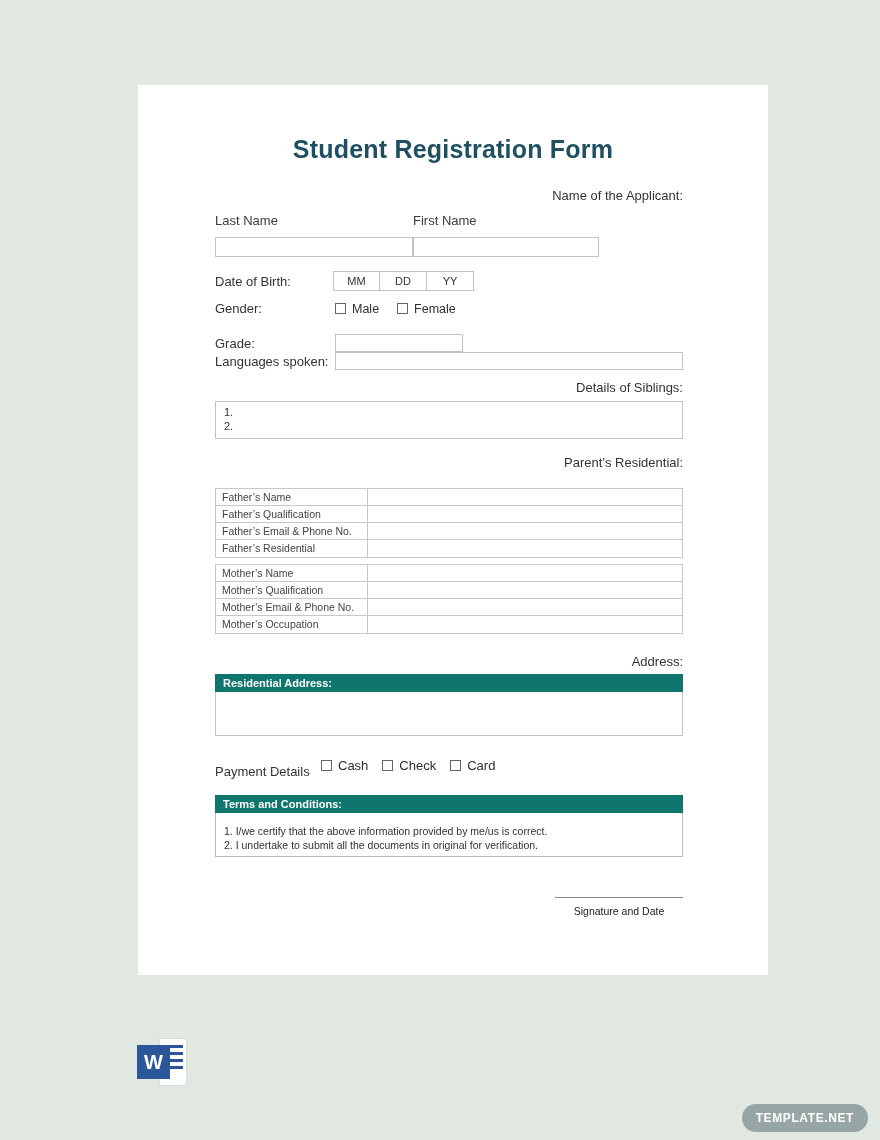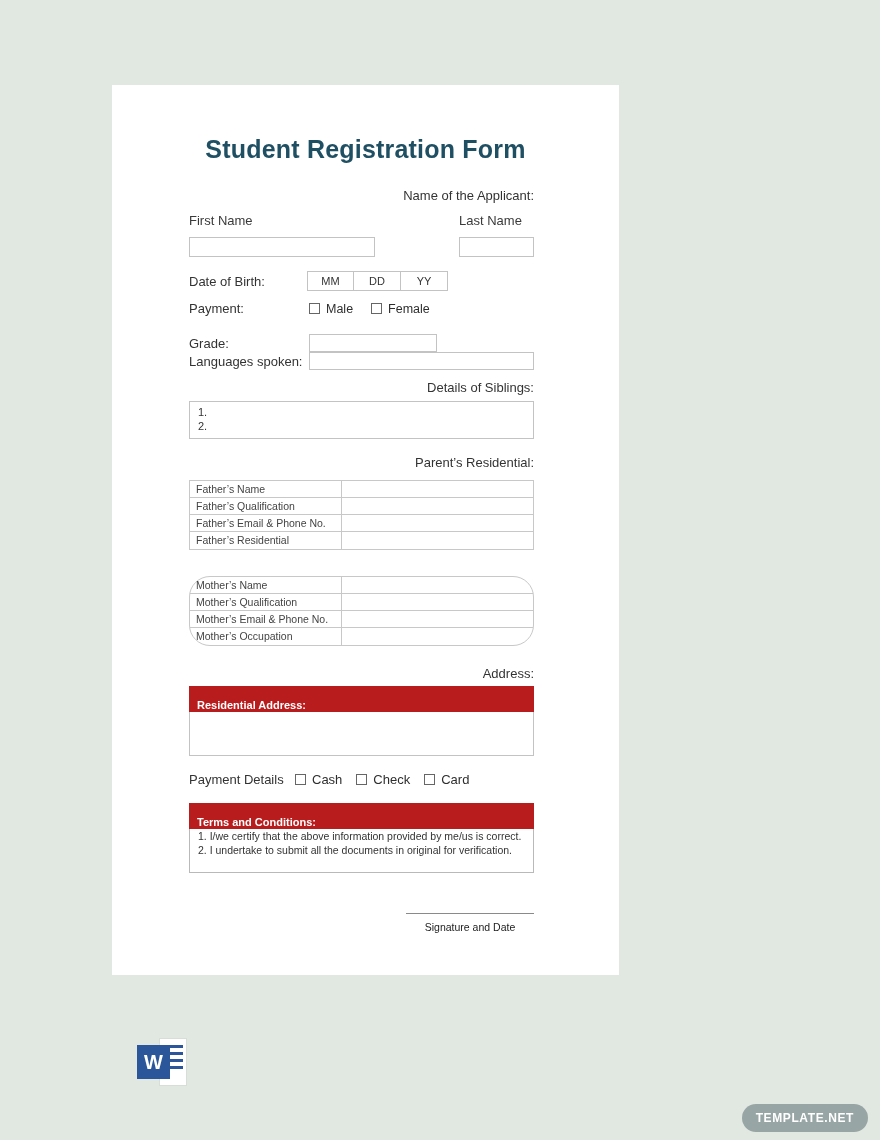--- a/index.html
+++ b/index.html
@@ -7,22 +7,22 @@
   body {
     width: 880px; height: 1140px;
     background: #e1e8e1;
     font-family: "Liberation Sans", sans-serif;
     position: relative;
     overflow: hidden;
   }
 
   .page {
     position: absolute;
-    left: 112px; top: 85px;
-    width: 507px; height: 890px;
+    left: 138px; top: 85px;
+    width: 630px; height: 890px;
     background: #ffffff;
     padding-top: 50px;
   }
 
   .title {
     margin: 0;
     text-align: center;
     font-size: 25px;
     font-weight: 600;
     color: #1f4f63;
@@ -94,64 +94,64 @@
     margin-top: 6px;
     border: 1px solid #c3c3c3;
     height: 38px;
     padding: 3px 8px;
     cursor: text;
   }
   .sibling-line { font-size: 11px; color: #333333; line-height: 14px; }
 
   .parents-label { margin-top: 16px; }
 
-  .info-table { margin-top: 10px; border: 1px solid #c8c8c8; }
-  .mother-table { margin-top: 26px; border-radius: 21px; }
+  .info-table { margin-top: 18px; border: 1px solid #c8c8c8; }
+  .mother-table { margin-top: 6px; }
   .info-row { display: flex; border-bottom: 1px solid #c8c8c8; height: 17px; }
   .info-row:last-child { border-bottom: none; }
   .label-cell {
     width: 152px; flex: none;
     border-right: 1px solid #c8c8c8;
     font-size: 10.5px; color: #444444;
     padding: 2px 6px;
     white-space: nowrap;
     overflow: hidden;
   }
   .value-cell { flex: 1; cursor: text; }
 
   .address-label { margin-top: 20px; }
 
   .bar-header {
     margin-top: 5px;
-    background: #b91c1c;
+    background: #0f766e;
     color: #ffffff;
     font-size: 11px;
     font-weight: bold;
-    padding: 13px 8px;
+    padding: 3px 8px;
     height: 18px;
     line-height: 12px;
   }
   .address-box {
     border: 1px solid #c3c3c3;
     border-top: none;
     height: 44px;
     cursor: text;
   }
 
   .payment-row { margin-top: 16px; }
-  .payment-row .row-label { width: 106px; }
+  .payment-row .row-label { width: 106px; margin-top: 12px; }
   .payment-row .checkbox-item { margin-right: 14px; }
   .payment-row .checkbox-label { font-size: 13px; }
 
   .terms-header { margin-top: 16px; }
   .terms-box {
     border: 1px solid #b9b9b9;
     border-top: none;
     height: 44px;
-    padding: 0 8px;
+    padding: 11px 8px;
   }
   .terms-line { font-size: 10.5px; color: #333333; line-height: 14px; }
 
   .signature-block {
     margin-top: 40px;
     width: 128px;
     margin-left: auto;
     text-align: center;
   }
   .signature-line { border-top: 1px solid #8a8a8a; height: 0; }
@@ -199,41 +199,41 @@
 <body>
 
 <div class="page">
   <h1 class="title">Student Registration Form</h1>
 
   <div class="content">
 
     <div class="section-label">Name of the Applicant:</div>
 
     <div class="name-row">
+      <div class="name-col last">
+        <div class="field-label">Last Name</div>
+        <input type="text" class="text-input last-name-input" style="">
+      </div>
       <div class="name-col first">
         <div class="field-label">First Name</div>
         <input type="text" class="text-input first-name-input" style="">
-      </div>
-      <div class="name-col last">
-        <div class="field-label">Last Name</div>
-        <input type="text" class="text-input last-name-input" style="">
       </div>
     </div>
 
     <div class="field-row dob-row">
       <div class="row-label">Date of Birth:</div>
       <div class="dob-boxes">
         <div class="dob-box">MM</div>
         <div class="dob-box">DD</div>
         <div class="dob-box">YY</div>
       </div>
     </div>
 
     <div class="field-row gender-row">
-      <div class="row-label">Payment:</div>
+      <div class="row-label">Gender:</div>
       <span class="checkbox-item">
         <span class="checkbox"></span>
         <span class="checkbox-label">Male</span>
       </span>
       <span class="checkbox-item">
         <span class="checkbox"></span>
         <span class="checkbox-label">Female</span>
       </span>
     </div>
 

